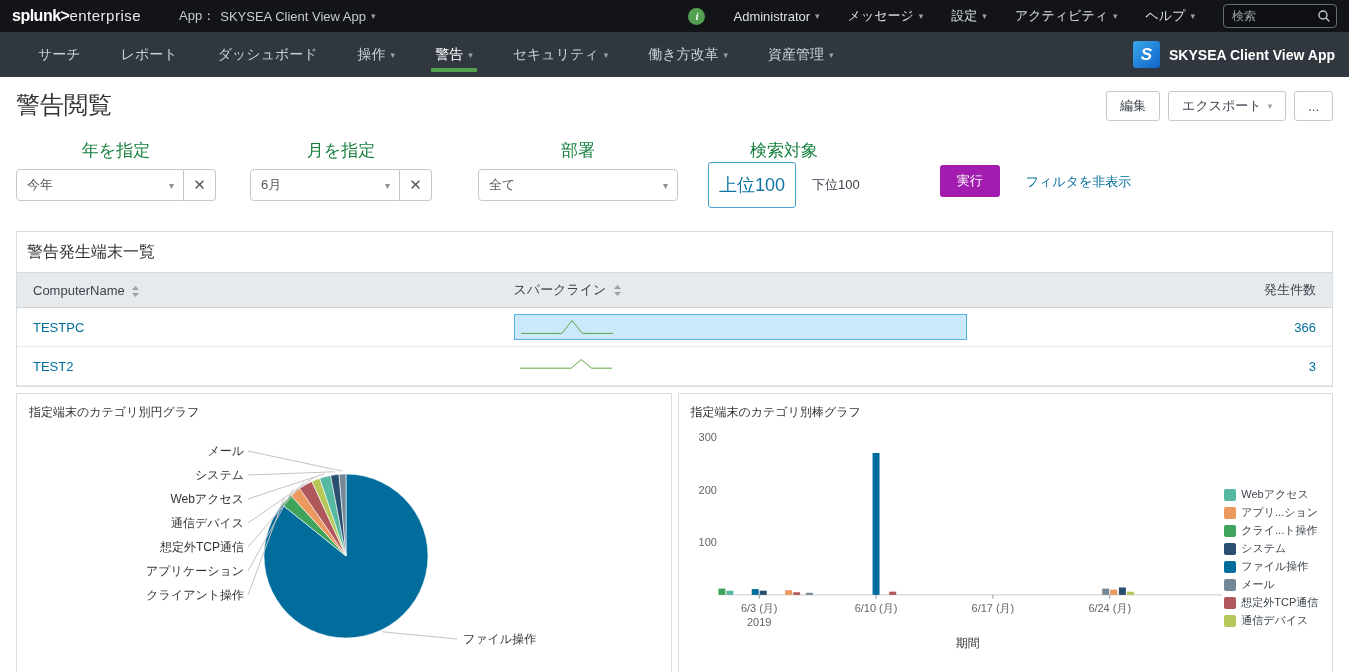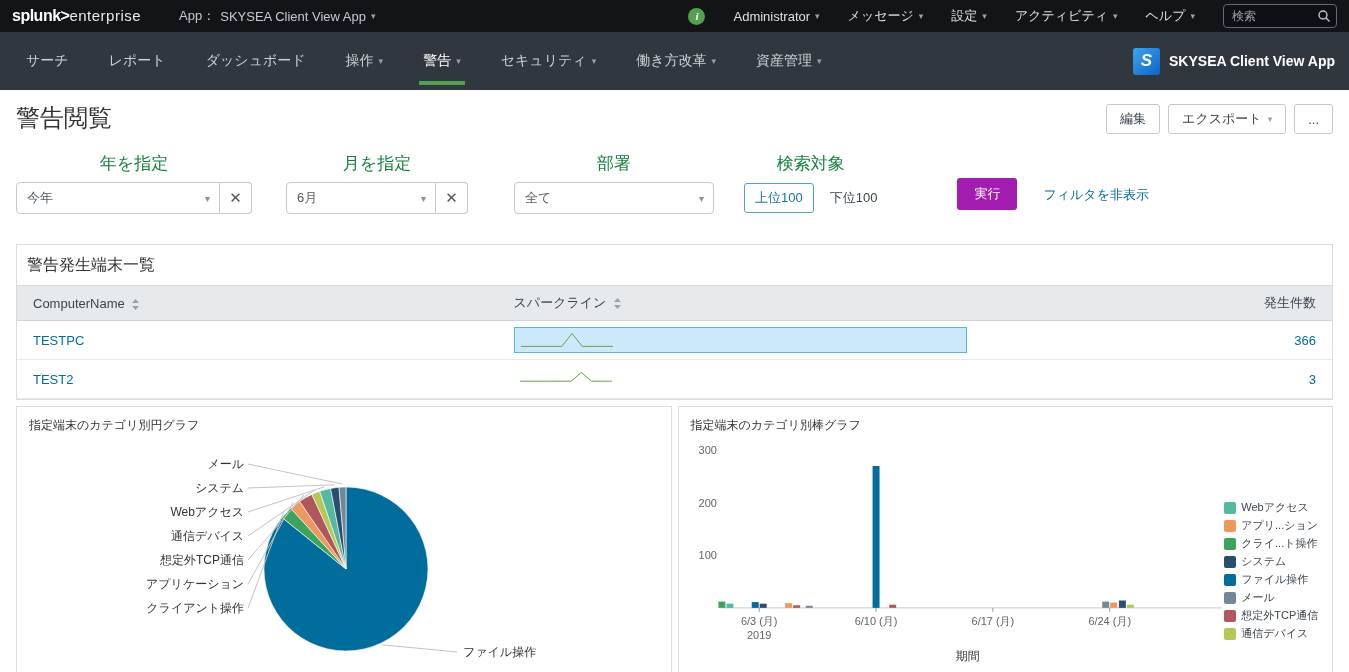--- a/index.html
+++ b/index.html
@@ -29,21 +29,21 @@
   .searchbox { position:relative; }
   .searchbox input {
     width:114px; height:24px; background:#0d0f12; border:1px solid #666d75; border-radius:4px;
     color:#bfc4c9; font-size:12px; padding:0 24px 0 8px; outline:none;
     font-family:inherit;
   }
   .searchbox input::placeholder { color:#9aa1a8; }
   .search-icon { position:absolute; right:6px; top:5px; }
   
   .appnav {
-    height:58px; background:#31373e; display:flex; align-items:stretch; padding-left:6px;
+    height:45px; background:#31373e; display:flex; align-items:stretch; padding-left:18px;
   }
   .nav-item {
     position:relative; padding:0 20px; display:flex; align-items:center; gap:5px;
     font-size:14px; color:#ccd2d8; cursor:pointer; white-space:nowrap;
   }
   .nav-item.active { color:#fff; }
   .nav-item.active::after {
     content:''; position:absolute; left:16px; right:16px; bottom:5px; height:4px; background:#53a051;
   }
   .nav-brand { margin-left:auto; display:flex; align-items:center; gap:9px; padding-right:14px; }
@@ -76,25 +76,25 @@
   }
   .select .sel-caret { position:absolute; right:9px; font-size:10px; color:#8a9096; }
   .rounded { border-radius:4px; }
   .round-left { border-radius:4px 0 0 4px; }
   .clear-btn {
     width:32px; height:32px; border:1px solid #c5c9cc; border-left:none; border-radius:0 4px 4px 0;
     background:#fff; color:#555; font-size:15px; display:flex; align-items:center; justify-content:center;
     cursor:pointer;
   }
   .g2 { margin-left:34px; } .g3 { margin-left:46px;font-family:Liberation Serif, serif; } .g4 { margin-left:30px; }
-  .w-year { width:204px; } .w-month { width:150px; } .w-dept { width:200px; }
+  .w-year { width:168px; } .w-month { width:150px; } .w-dept { width:200px; }
   .scope-row { display:flex; align-items:center; gap:16px; height:32px; }
   .scope-pill {
-    border:1px solid #4aa3d1; color:#1274a5; border-radius:3px; height:30px;
-    display:flex; align-items:center; padding:0 10px; font-size:13px; background:#fff; cursor:pointer;
+    border:1px solid #4aa3d1; color:#1274a5; border-radius:3px; height:46px;
+    display:flex; align-items:center; padding:0 10px; font-size:18px; background:#fff; cursor:pointer;
   }
   .scope-plain { font-size:13px; color:#3c444d; cursor:pointer; }
   .run-col { padding-top:26px; margin-left:80px; }
   .btn-run {
     background:#a21caf; color:#fff; border:none; border-radius:3px; height:32px; padding:0 17px;
     font-size:13px; cursor:pointer; font-family:inherit;
   }
   .link-col { padding-top:33px; margin-left:26px; }
   .text-link { color:#006d9c; font-size:13px; text-decoration:none; cursor:pointer; }
   

